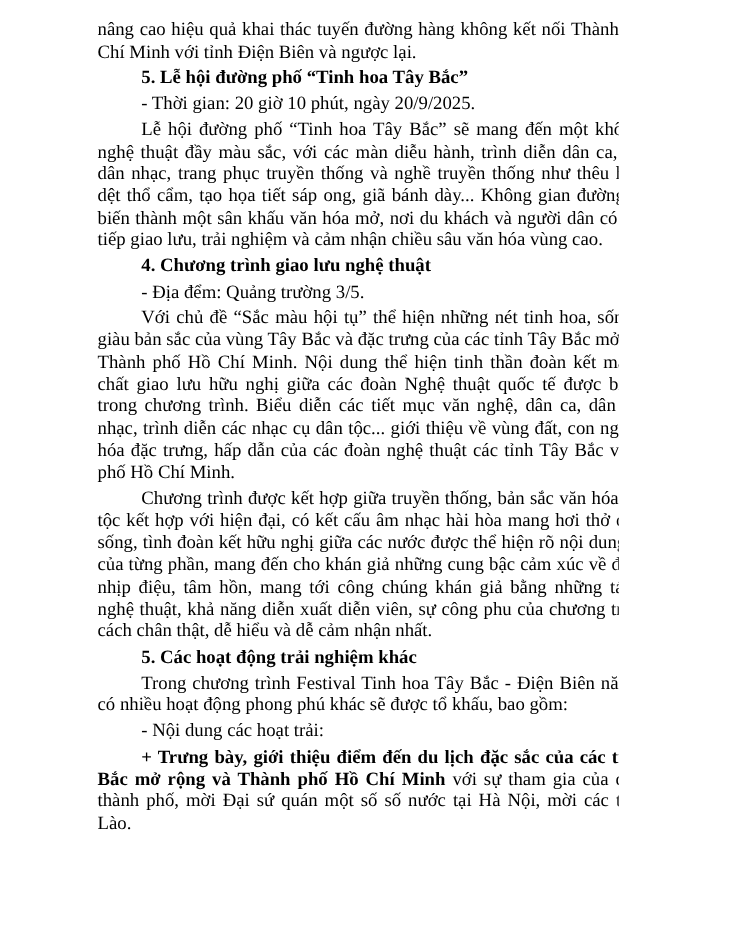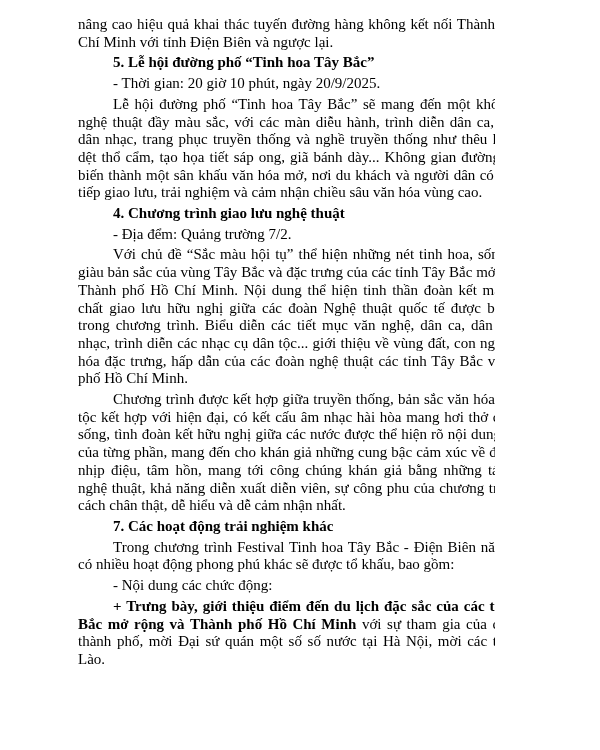--- a/index.html
+++ b/index.html
@@ -41,30 +41,30 @@
     <p class="head">5. Lễ hội đường phố “Tinh hoa Tây Bắc”</p>
 
     <p class="item">- Thời gian: 20 giờ 10 phút, ngày 20/9/2025.</p>
 
 
     <p>Lễ hội đường phố “Tinh hoa Tây Bắc” sẽ mang đến một không gian nghệ thuật đầy màu sắc, với các màn diễu hành, trình diễn dân ca, dân vũ, dân nhạc, trang phục truyền thống và nghề truyền thống như thêu hoa văn, dệt thổ cẩm, tạo họa tiết sáp ong, giã bánh dày... Không gian đường phố sẽ biến thành một sân khấu văn hóa mở, nơi du khách và người dân có thể trực tiếp giao lưu, trải nghiệm và cảm nhận chiều sâu văn hóa vùng cao.</p>
 
     <p class="head">4. Chương trình giao lưu nghệ thuật</p>
 
 
-    <p class="item">- Địa đểm: Quảng trường 7/2.</p>
+    <p class="item">- Địa đểm: Quảng trường 3/5.</p>
 
     <p>Với chủ đề “Sắc màu hội tụ” thể hiện những nét tinh hoa, sống động, giàu bản sắc của vùng Tây Bắc và đặc trưng của các tỉnh Tây Bắc mở rộng và Thành phố Hồ Chí Minh. Nội dung thể hiện tinh thần đoàn kết mang tính chất giao lưu hữu nghị giữa các đoàn Nghệ thuật quốc tế được biểu diễn trong chương trình. Biểu diễn các tiết mục văn nghệ, dân ca, dân vũ, dân nhạc, trình diễn các nhạc cụ dân tộc... giới thiệu về vùng đất, con người, văn hóa đặc trưng, hấp dẫn của các đoàn nghệ thuật các tỉnh Tây Bắc và Thành phố Hồ Chí Minh.</p>
 
     <p>Chương trình được kết hợp giữa truyền thống, bản sắc văn hóa các dân tộc kết hợp với hiện đại, có kết cấu âm nhạc hài hòa mang hơi thở của nhịp sống, tình đoàn kết hữu nghị giữa các nước được thể hiện rõ nội dung chủ đề của từng phần, mang đến cho khán giả những cung bậc cảm xúc về đời sống, nhịp điệu, tâm hồn, mang tới công chúng khán giả bằng những tác phẩm nghệ thuật, khả năng diễn xuất diễn viên, sự công phu của chương trình một cách chân thật, dễ hiểu và dễ cảm nhận nhất.</p>
 
-    <p class="head">7. Các hoạt động trải nghiệm khác</p>
+    <p class="head">5. Các hoạt động trải nghiệm khác</p>
 
     <p>Trong chương trình Festival Tinh hoa Tây Bắc - Điện Biên năm 2025, có nhiều hoạt động phong phú khác sẽ được tổ khấu, bao gồm:</p>
 
 
 
-    <p class="item">- Nội dung các chức động:</p>
+    <p class="item">- Nội dung các hoạt trải:</p>
 
     <p class="mixed"><strong>+ Trưng bày, giới thiệu điểm đến du lịch đặc sắc của các tỉnh Tây Bắc mở rộng và Thành phố Hồ Chí Minh</strong><span> với sự tham gia của các tỉnh, thành phố, mời Đại sứ quán một số số nước tại Hà Nội, mời các tỉnh Bắc Lào.</span></p>
 
   </div>
 </div>
 
 </body></html>

